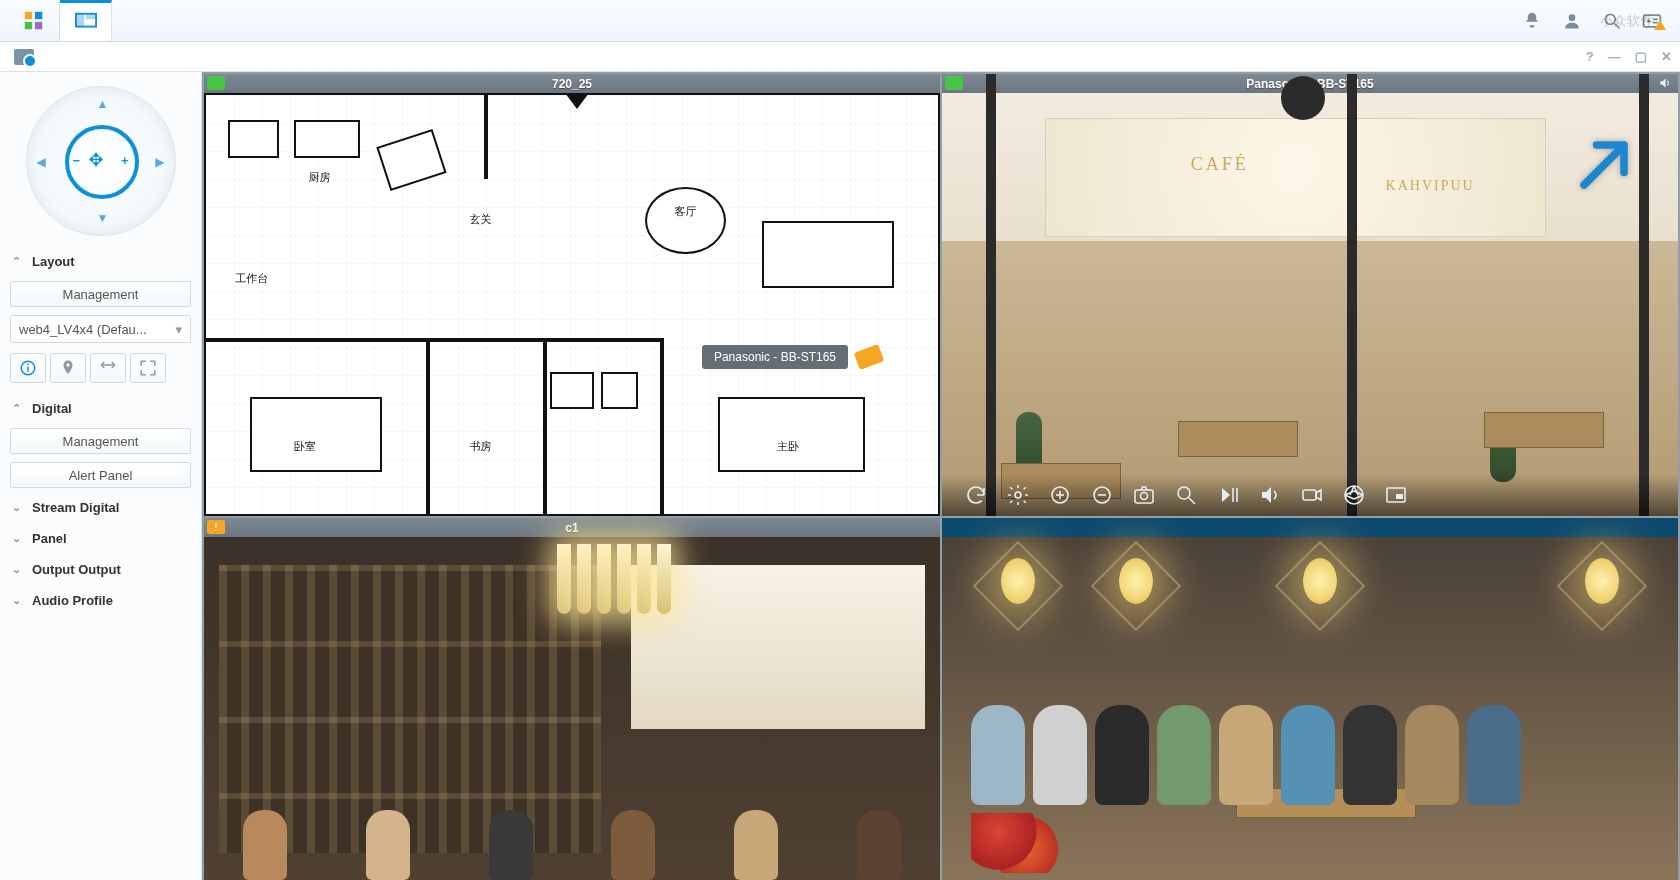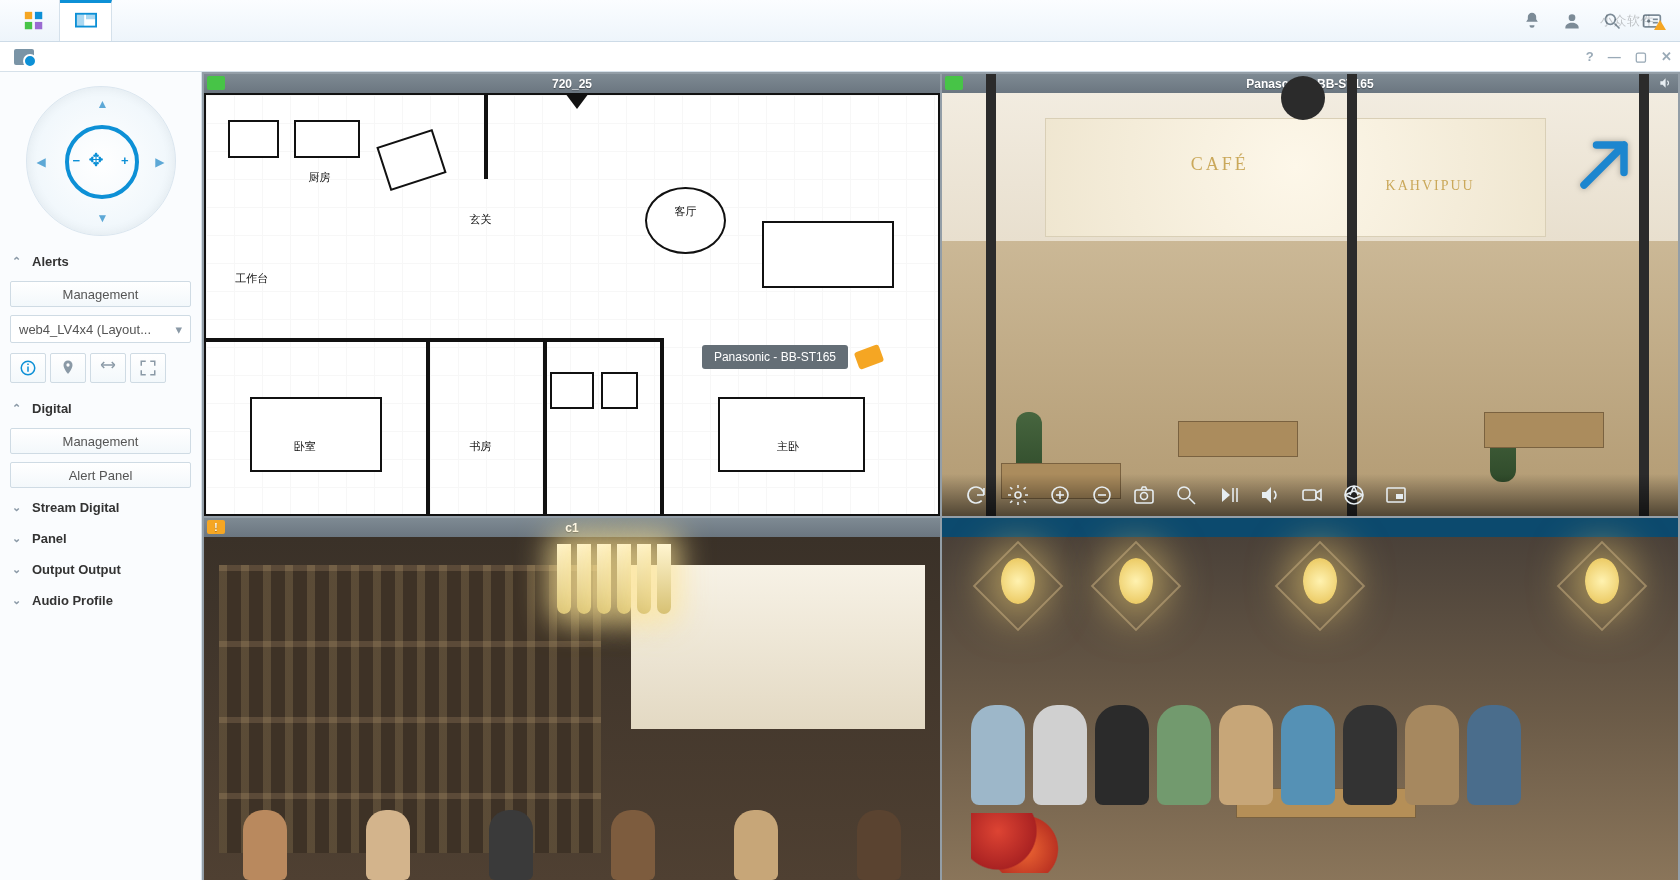--- a/index.html
+++ b/index.html
@@ -179,25 +179,25 @@
         <span class="chev right">▶</span>
         <div class="ring"></div>
         <span class="minus">−</span>
         <span class="plus">+</span>
         <span class="center">✥</span>
       </div>
     </div>
 
     <div class="section-head">
         <span class="chev">⌃</span>
-        <span>Alerts</span>
+        <span>Layout</span>
       </div>
     <div class="side-btn">Management</div>
     <div class="side-select">
-      <span>web4_LV4x4 (Layout...</span>
+      <span>web4_LV4x4 (Defau...</span>
       <span class="dd">▾</span>
     </div>
     <div class="iconrow">
       <div class="ib first">
           <svg viewBox="0 0 24 24">
             <circle cx="12" cy="12" r="9" fill="none" stroke="currentColor" stroke-width="2"></circle>
             <rect x="11" y="10" width="2" height="7" fill="currentColor"></rect>
             <rect x="11" y="6" width="2" height="2" fill="currentColor"></rect>
           </svg>
         </div>

